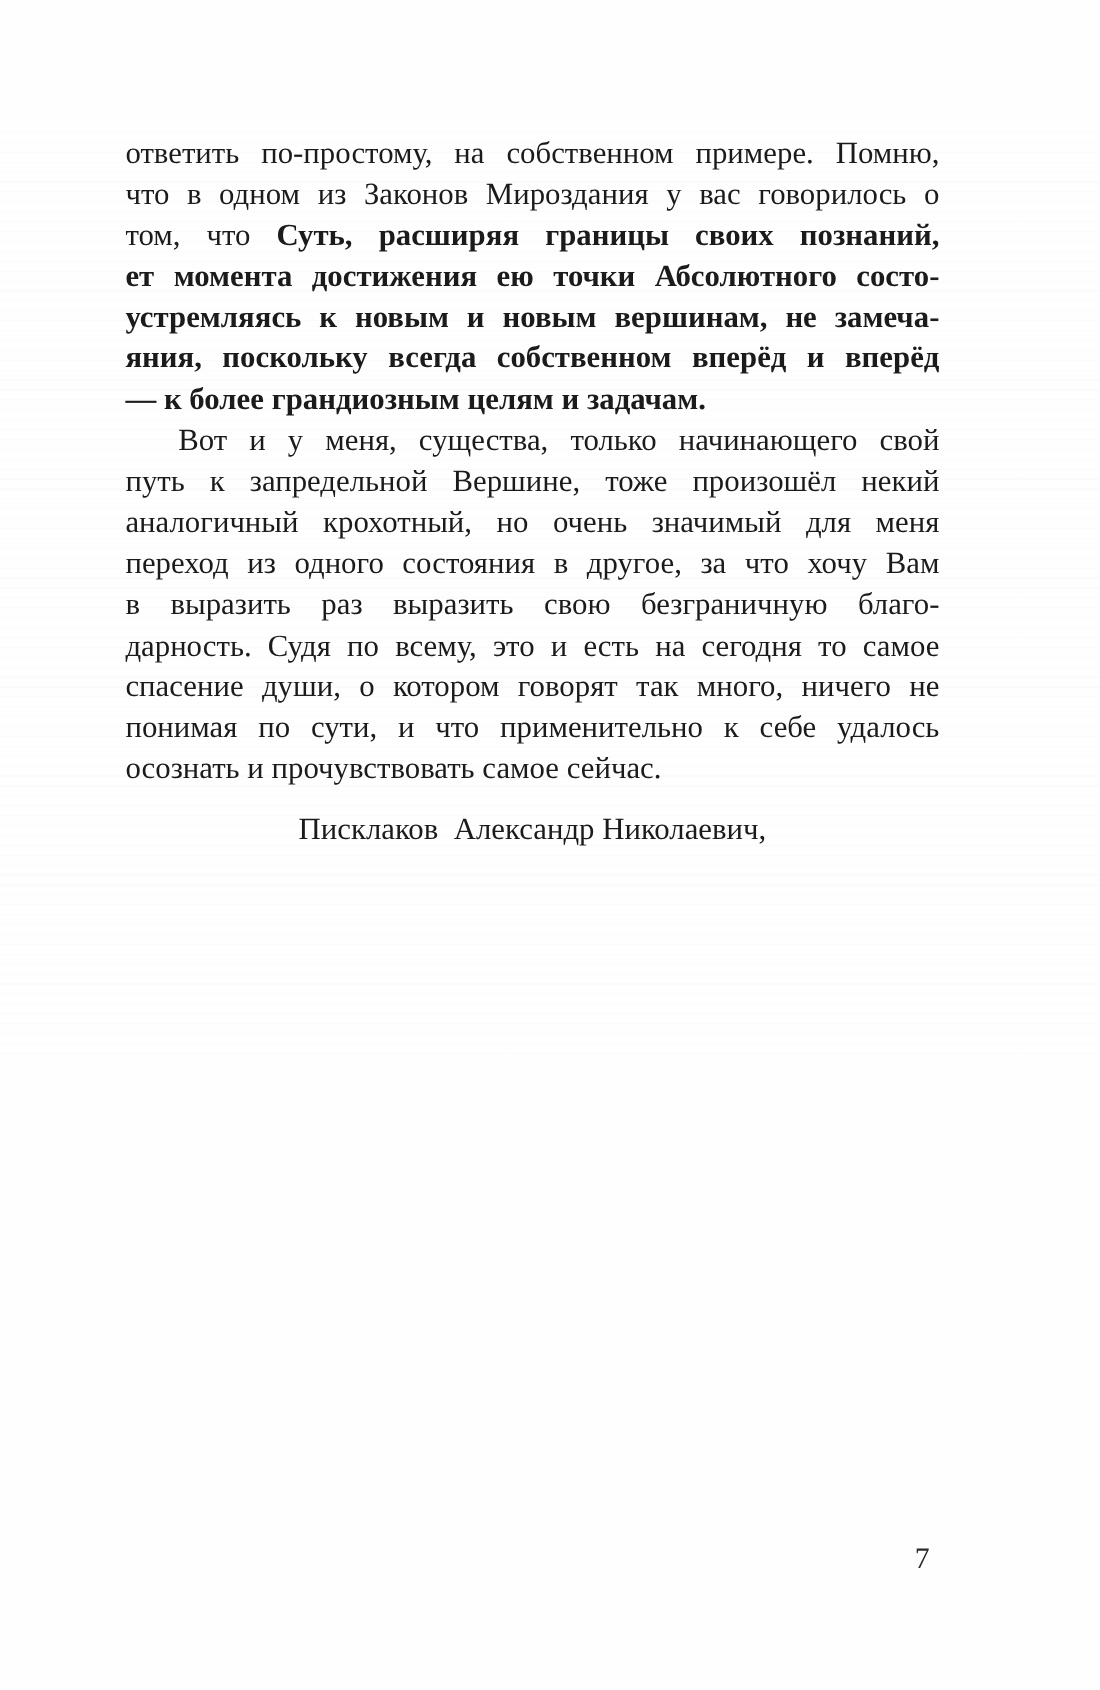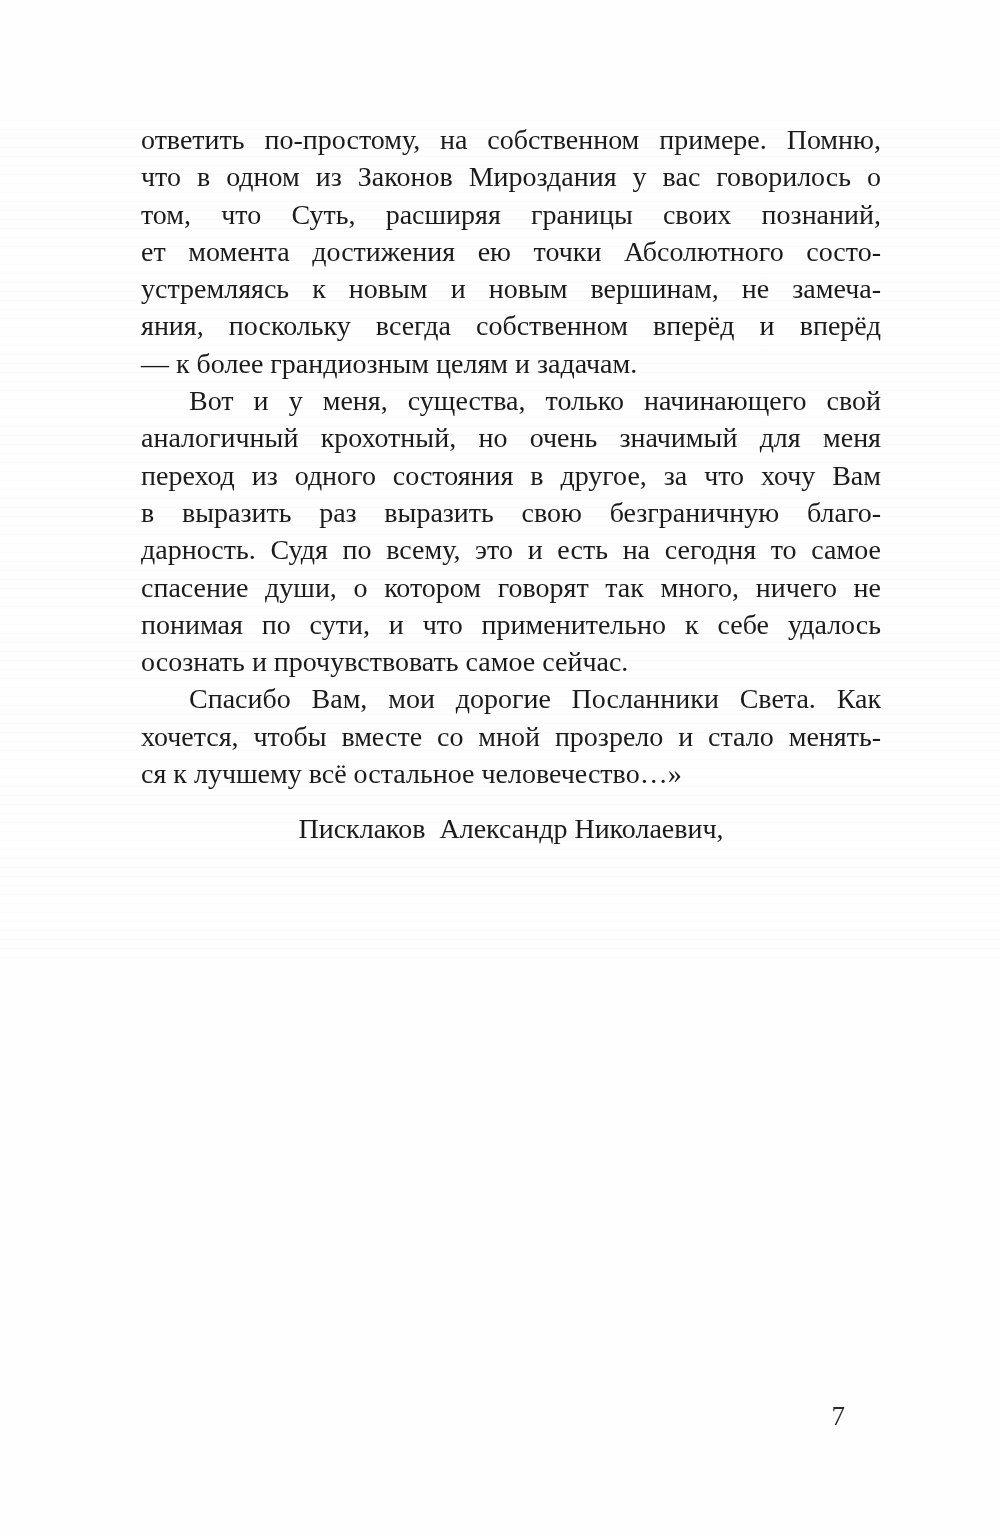--- a/index.html
+++ b/index.html
@@ -36,37 +36,36 @@
     );
     pointer-events: none;
   }
   .text-block {
     position: absolute;
     left: 114px;
     top: 121px;
     width: 740px;
     font-size: 28px;
     line-height: 37.3px;
-    margin-left: 27px;
   }
   .paragraph { margin: 0; }
   .line {
     text-align: justify;
     text-align-last: justify;
     -moz-text-align-last: justify;
   }
   .line.last {
     text-align-last: left;
     -moz-text-align-last: left;
   }
   .line.indent {
     text-indent: 48px;
   }
   .seg.bold {
-    font-weight: normal;
+    font-weight: bold;
   }
   .signature {
     margin-top: 18px;
   }
   .sig-line {
     text-align: center;
     white-space: pre;
     line-height: 37.3px;
   }
   .folio {
@@ -91,31 +90,27 @@
         <div class="line"><span class="seg">ответить по-простому, на собственном примере. Помню,</span></div>
         <div class="line"><span class="seg">что в одном из Законов Мироздания у вас говорилось о</span></div>
         <div class="line"><span class="seg">том, что </span><span class="seg bold">Суть, расширяя границы своих познаний,</span></div>
         <div class="line"><span class="seg bold">ет момента достижения ею точки Абсолютного состо-</span></div>
         <div class="line"><span class="seg bold">устремляясь к новым и новым вершинам, не замеча-</span></div>
         <div class="line"><span class="seg bold">яния, поскольку всегда собственном вперёд и вперёд</span></div>
         <div class="line last"><span class="seg bold">— к более грандиозным целям и задачам.</span></div>
       </div>
       <div class="paragraph">
         <div class="line indent"><span class="seg">Вот и у меня, существа, только начинающего свой</span></div>
+        <div class="line"><span class="seg">путь к запредельной Вершине, тоже произошёл некий</span></div>
         <div class="line"><span class="seg">аналогичный крохотный, но очень значимый для меня</span></div>
         <div class="line"><span class="seg">переход из одного состояния в другое, за что хочу Вам</span></div>
         <div class="line"><span class="seg">в выразить раз выразить свою безграничную благо-</span></div>
         <div class="line"><span class="seg">дарность. Судя по всему, это и есть на сегодня то самое</span></div>
         <div class="line"><span class="seg">спасение души, о котором говорят так много, ничего не</span></div>
         <div class="line"><span class="seg">понимая по сути, и что применительно к себе удалось</span></div>
         <div class="line last"><span class="seg">осознать и прочувствовать самое сейчас.</span></div>
-      </div>
-      <div class="paragraph">
-        <div class="line indent"><span class="seg">Спасибо Вам, мои дорогие Посланники Света. Как</span></div>
-        <div class="line"><span class="seg">хочется, чтобы вместе со мной прозрело и стало менять-</span></div>
-        <div class="line last"><span class="seg">ся к лучшему всё остальное человечество…»</span></div>
       </div>
       <div class="signature">
         <div class="sig-line">Писклаков  Александр Николаевич,</div>
       </div>
     </div>
   <div class="folio">7</div>
 </div>
 
 </body></html>

